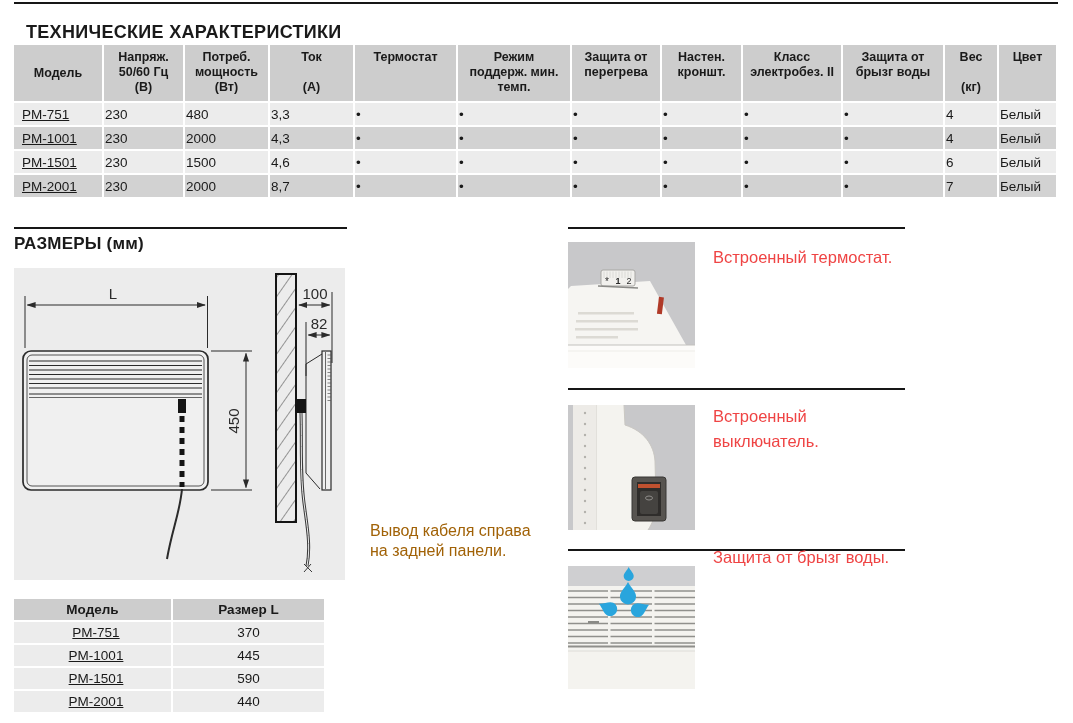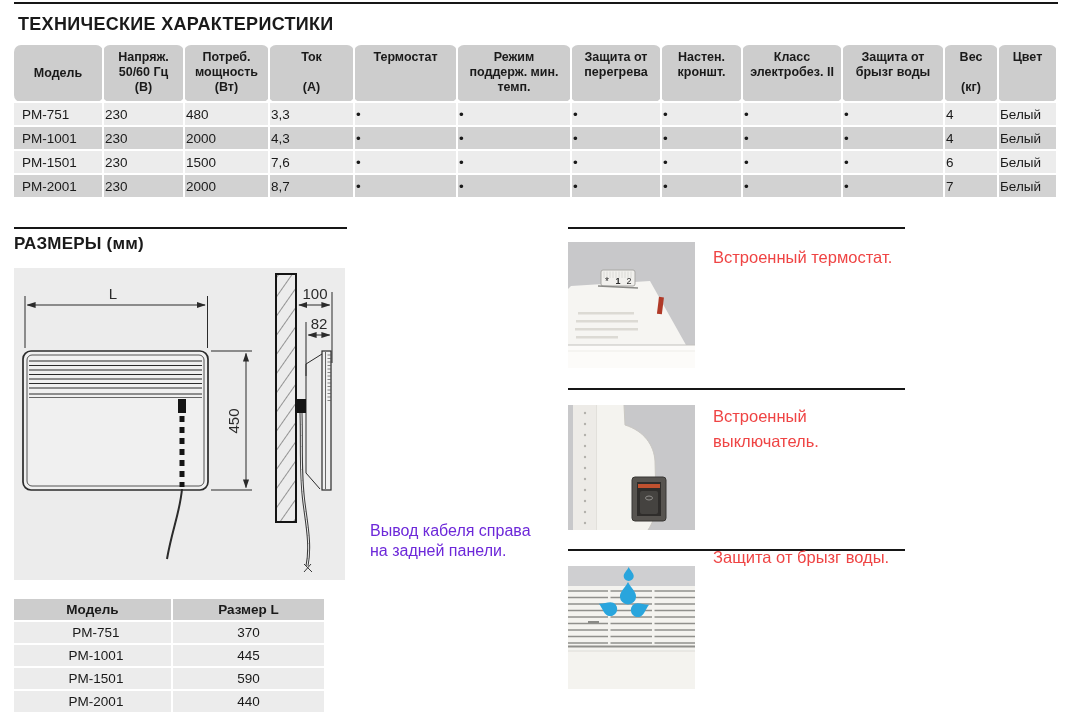--- a/index.html
+++ b/index.html
@@ -4,43 +4,43 @@
 <style>
   html,body{margin:0;padding:0;}
   body{
     width:1073px;height:723px;background:#ffffff;position:relative;
     font-family:"Liberation Sans", sans-serif;color:#1a1a1a;overflow:hidden;
   }
   .rule{position:absolute;height:2px;background:#161616;}
   #top-rule{left:14px;top:2px;width:1044px;}
   #dim-rule{left:14px;top:227px;width:333px;}
   .feat-rule{left:568px;width:337px;}
-  h1{position:absolute;left:14px;top:10px;margin:4px;font-size:18px;letter-spacing:.3px;}
+  h1{position:absolute;left:14px;top:10px;margin:12px;font-size:18px;letter-spacing:.3px;}
   h2{position:absolute;left:14px;top:234px;margin:0;font-size:17px;letter-spacing:.2px;text-align:center;}
 
   table{border-collapse:collapse;table-layout:fixed;}
   td,th{overflow:hidden;}
   .specs{position:absolute;left:14px;top:45px;width:1043px;}
   .specs th{
     background:#cdcdcd;font-size:12.5px;font-weight:bold;line-height:15px;
     vertical-align:top;padding:5px 2px 0;white-space:pre-line;height:51px;
-    border-right:2px solid #fff;border-bottom:2px solid #fff;text-align:center;border-radius:7px;
+    border-right:2px solid #fff;border-bottom:2px solid #fff;text-align:center;
   }
   .specs th.mid{vertical-align:middle;padding-top:0;}
   .specs td{
     height:20px;font-size:13.5px;
     border-right:2px solid #fff;border-bottom:2px solid #fff;
   }
   .specs tbody tr:nth-child(odd) td{background:#ececec;}
   .specs tbody tr:nth-child(even) td{background:#d2d2d2;}
-  td.model{text-align:left;padding-left:8px;}
+  td.model{text-align:left;padding-left:8px;text-decoration:underline;}
 
   .drawing{position:absolute;left:14px;top:268px;width:331px;height:312px;background:#ececec;}
   .drawing svg{display:block;}
-  .cable-note{position:absolute;left:370px;top:521px;font-size:16px;line-height:19.5px;color:#6d28d9;white-space:pre-line;}
+  .cable-note{position:absolute;left:370px;top:521px;font-size:16px;line-height:19.5px;color:#a16207;white-space:pre-line;}
 
   .sizes{position:absolute;left:14px;top:599px;width:311px;}
   .sizes th{
     background:#cdcdcd;font-size:13.5px;font-weight:bold;height:19px;text-align:center;
     border-right:2px solid #fff;border-bottom:2px solid #fff;
   }
   .sizes td{
     background:#ececec;font-size:13.5px;height:19px;text-align:center;
     border-right:2px solid #fff;border-bottom:2px solid #fff;
   }
@@ -128,21 +128,21 @@
       <td>•</td>
       <td>•</td>
       <td>•</td>
       <td>4</td>
       <td>Белый</td>
     </tr>
     <tr>
       <td class="model">PM-1501</td>
       <td>230</td>
       <td>1500</td>
-      <td>7,6</td>
+      <td>4,6</td>
       <td>•</td>
       <td>•</td>
       <td>•</td>
       <td>•</td>
       <td>•</td>
       <td>•</td>
       <td>6</td>
       <td>Белый</td>
     </tr>
     <tr>

